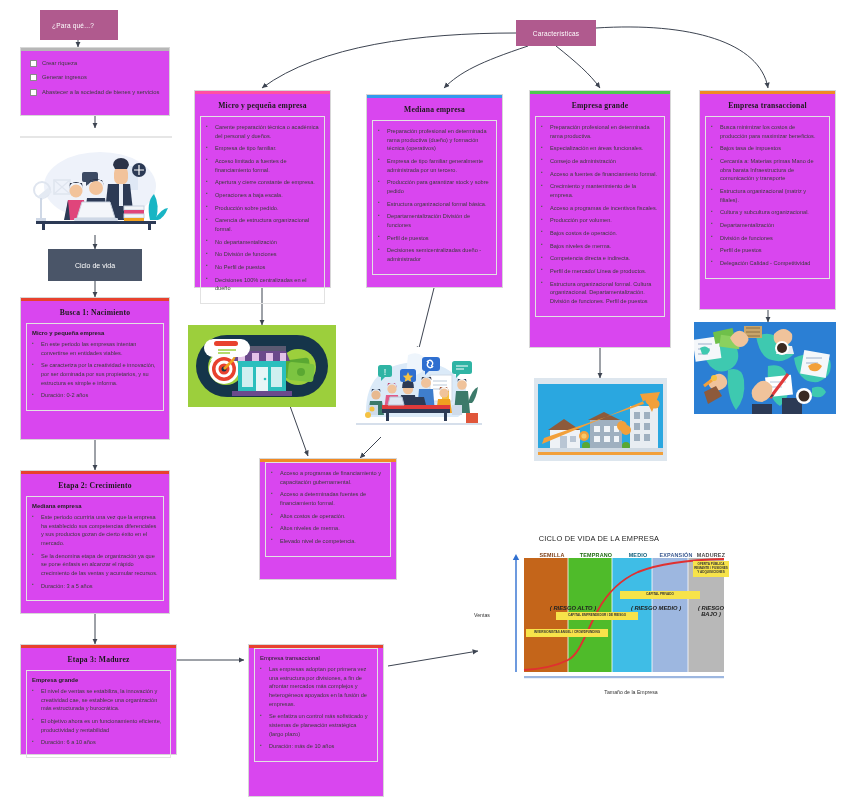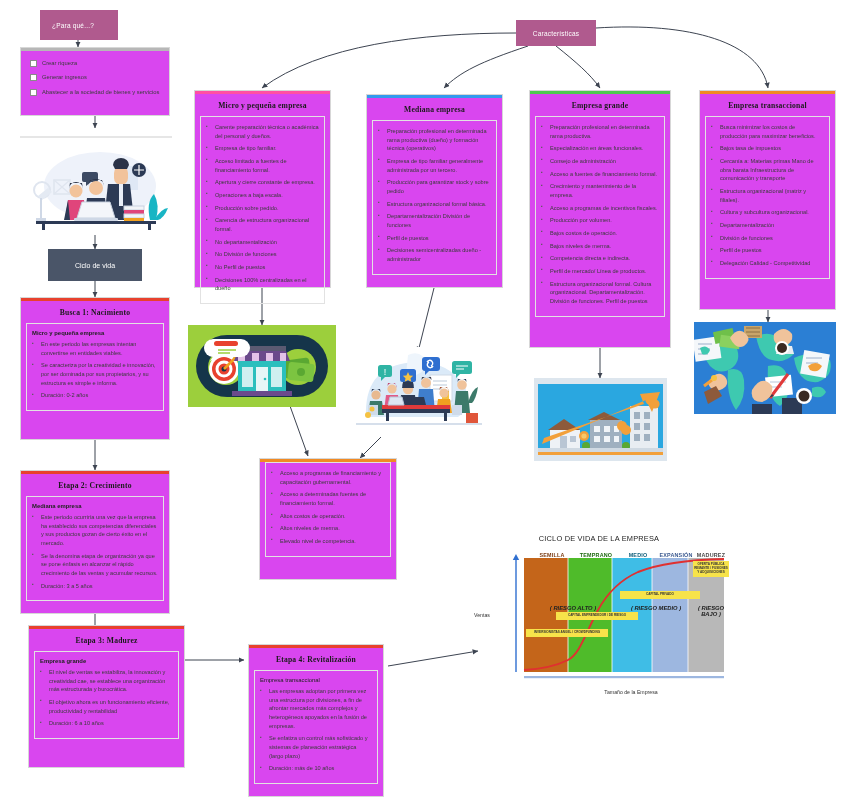--- a/index.html
+++ b/index.html
@@ -194,36 +194,35 @@
   <div class="card-body">
     <div class="sub-head">Mediana empresa</div>
     <ul>
       <li>Este periodo ocurriría una vez que la empresa ha establecido sus competencias diferenciales y sus productos gozan de cierto éxito en el mercado.</li>
       <li>Se la denomina etapa de organización ya que se pone énfasis en alcanzar el rápido crecimiento de las ventas y acumular recursos.</li>
       <li>Duración: 3 a 5 años</li>
     </ul>
   </div>
 </div>
 
-<div class="node card" style="left:20px;top:625px;width:157px;height:143px;margin-left:8px;">
+<div class="node card" style="left:20px;top:644px;width:157px;height:111px;">
   <div class="card-top" style="background:#e8412e;"></div>
   <div class="card-title">Etapa 3: Madurez</div>
   <div class="card-body">
     <div class="sub-head">Empresa grande</div>
     <ul>
       <li>El nivel de ventas se estabiliza, la innovación y creatividad cae, se establece una organización más estructurada y burocrática.</li>
       <li>El objetivo ahora es un funcionamiento eficiente, productividad y rentabilidad</li>
       <li>Duración: 6 a 10 años</li>
     </ul>
   </div>
 </div>
 
 <div class="node card" style="left:248px;top:644px;width:136px;height:153px;">
   <div class="card-top" style="background:#e8412e;"></div>
-  <div class="card-title">Etapa 4: Revitalización</div>
   <div class="card-body">
     <div class="sub-head plain">Empresa transaccional</div>
     <ul>
       <li>Las empresas adoptan por primera vez una estructura por divisiones, a fin de afrontar mercados más complejos y heterogéneos apoyados en la fusión de empresas.</li>
       <li>Se enfatiza un control más sofisticado y sistemas de planeación estratégica (largo plazo)</li>
       <li>Duración: más de 10 años</li>
     </ul>
   </div>
 </div>
 

